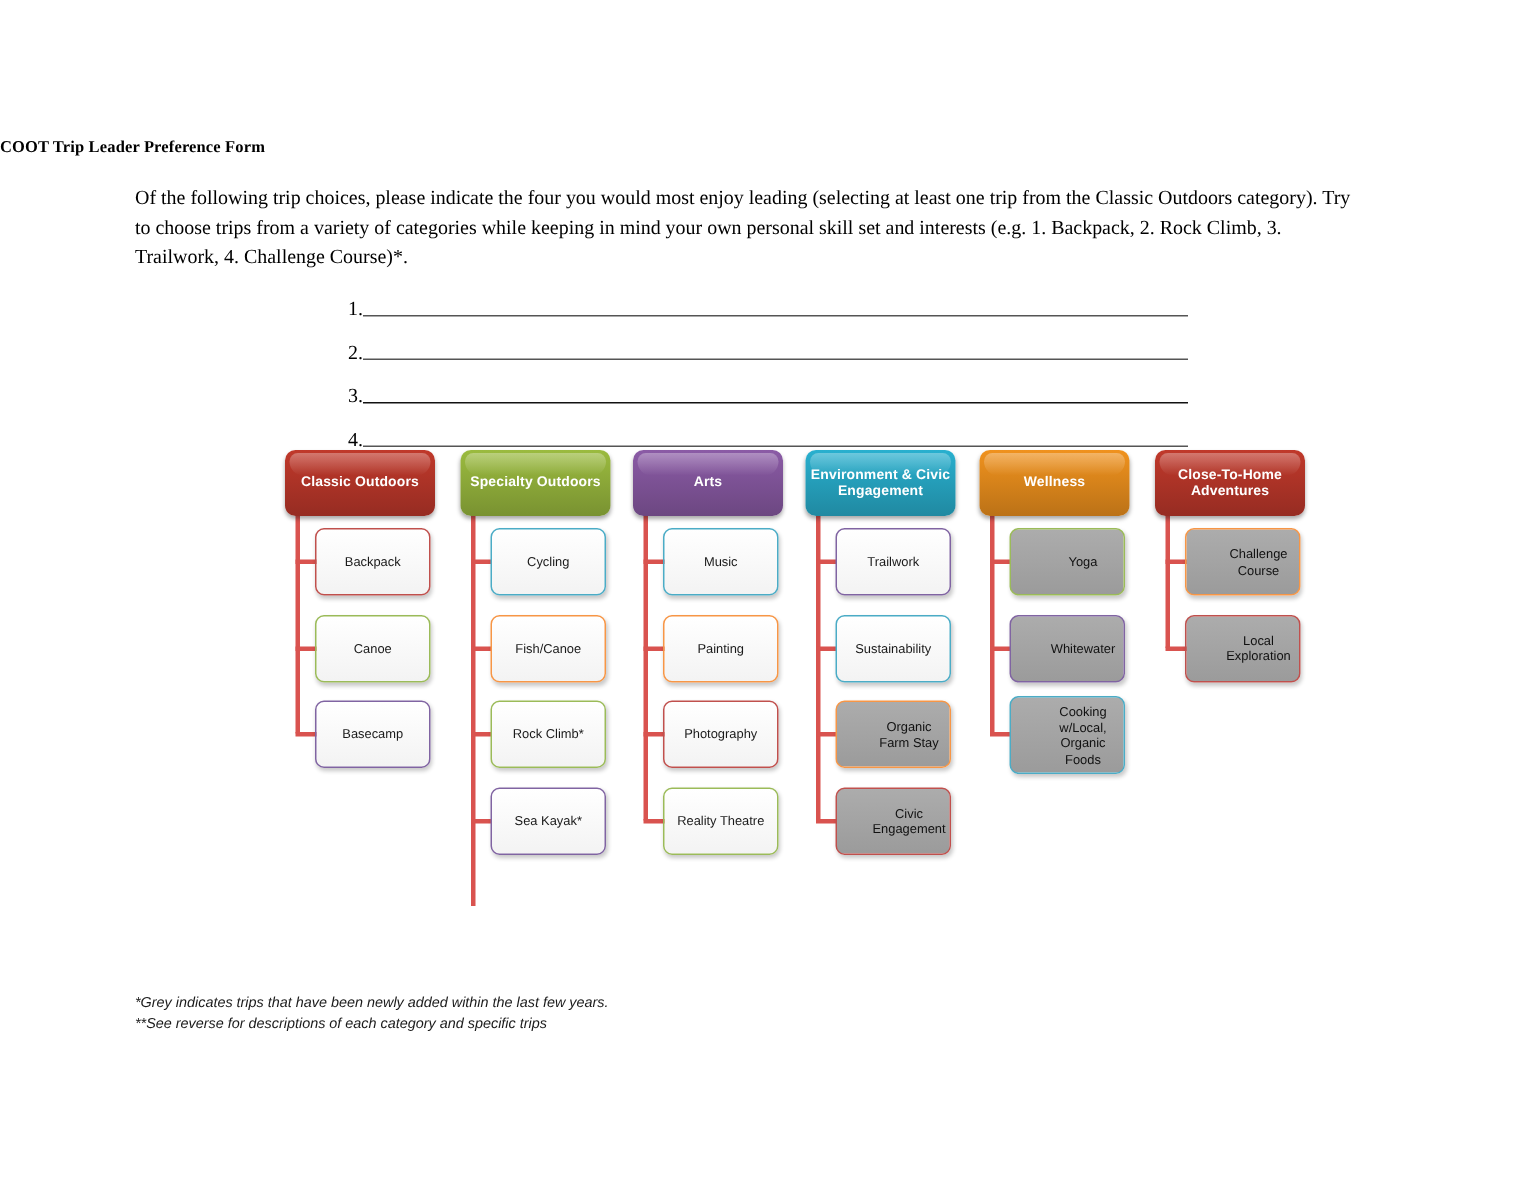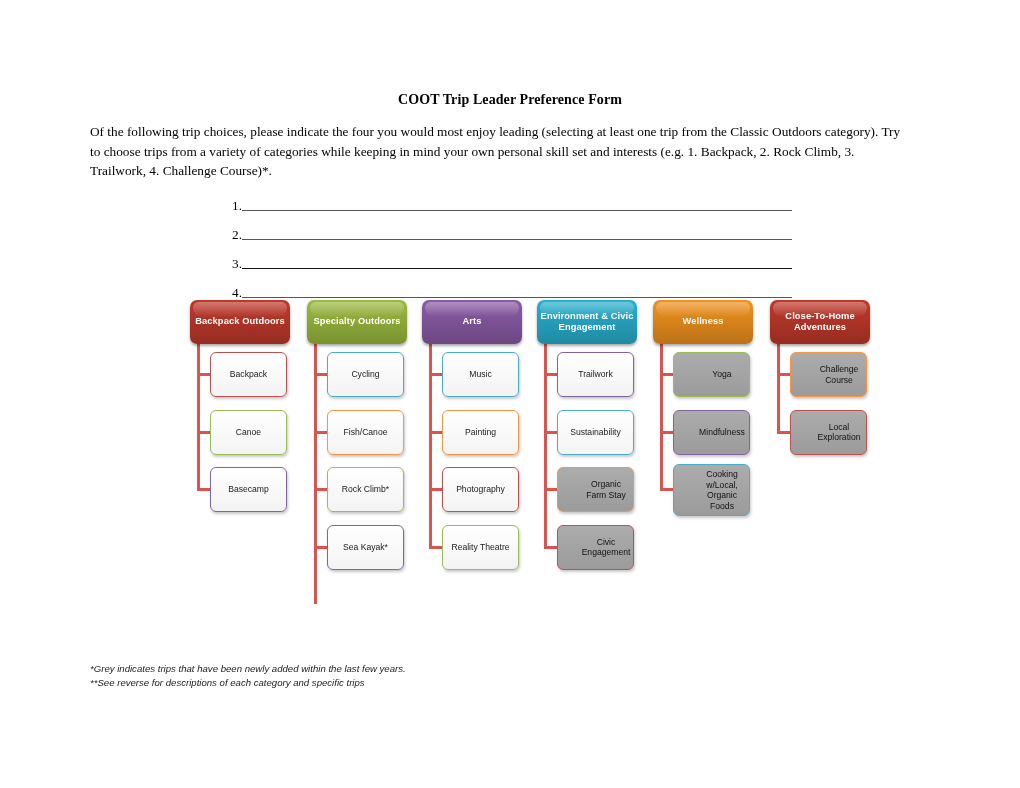--- a/index.html
+++ b/index.html
@@ -9,23 +9,23 @@
     font-family:"Liberation Serif", serif;
     color:#000;
     position:relative;
     overflow:hidden;
   }
   .page{position:relative;width:1020px;height:788px;}
 
   
   .doc-title{
     position:absolute;left:0;top:92px;width:1020px;
-    text-align:center;
-    font-family:"Liberation Serif", serif;
-    font-weight:bold;font-size:14px;
+    text-align:left;
+    font-family:"Liberation Serif", serif;
+    font-weight:bold;font-size:11px;
     letter-spacing:.1px;
   }
   .intro{
     position:absolute;left:90px;top:122px;width:812px;
     font-family:"Liberation Serif", serif;
     font-size:13.3px;line-height:19.5px;
     text-align:left;
   }
 
   
@@ -146,21 +146,21 @@
       </div>
       <div class="answer-row">
         <span class="answer-num">4.</span>
         <span class="answer-line"></span>
       </div>
     </div>
 
   <div class="chart">
       <div class="column" style="left: 0px;">
         <div class="hdr" style="background: linear-gradient(rgb(192, 57, 43), rgb(150, 44, 34));">
-          <span class="lbl">Backpack Outdoors</span>
+          <span class="lbl">Classic Outdoors</span>
         </div>
         <div class="spine" style="height: 145px;"></div>
         <div class="nodes">
           <div class="node-wrap">
             <div class="connector"></div>
             <div class="node" style="border-color: rgb(192, 80, 77);">Backpack</div>
           </div>
           <div class="node-wrap">
             <div class="connector"></div>
             <div class="node" style="border-color: rgb(155, 187, 89);">Canoe</div>
@@ -248,21 +248,21 @@
           <span class="lbl">Wellness</span>
         </div>
         <div class="spine" style="height: 145px;"></div>
         <div class="nodes">
           <div class="node-wrap">
             <div class="connector"></div>
             <div class="node grey" style="border-color: rgb(155, 187, 89);">Yoga</div>
           </div>
           <div class="node-wrap">
             <div class="connector"></div>
-            <div class="node grey" style="border-color: rgb(128, 100, 162);">Mindfulness</div>
+            <div class="node grey" style="border-color: rgb(128, 100, 162);">Whitewater</div>
           </div>
           <div class="node-wrap">
             <div class="connector"></div>
             <div class="node grey tall" style="top: -3px; border-color: rgb(75, 172, 198);">Cooking w/Local, Organic Foods</div>
           </div>
         </div>
       </div>
       <div class="column" style="left: 580px;">
         <div class="hdr" style="background: linear-gradient(rgb(192, 57, 43), rgb(150, 44, 34));">
           <span class="lbl">Close-To-Home Adventures</span>

